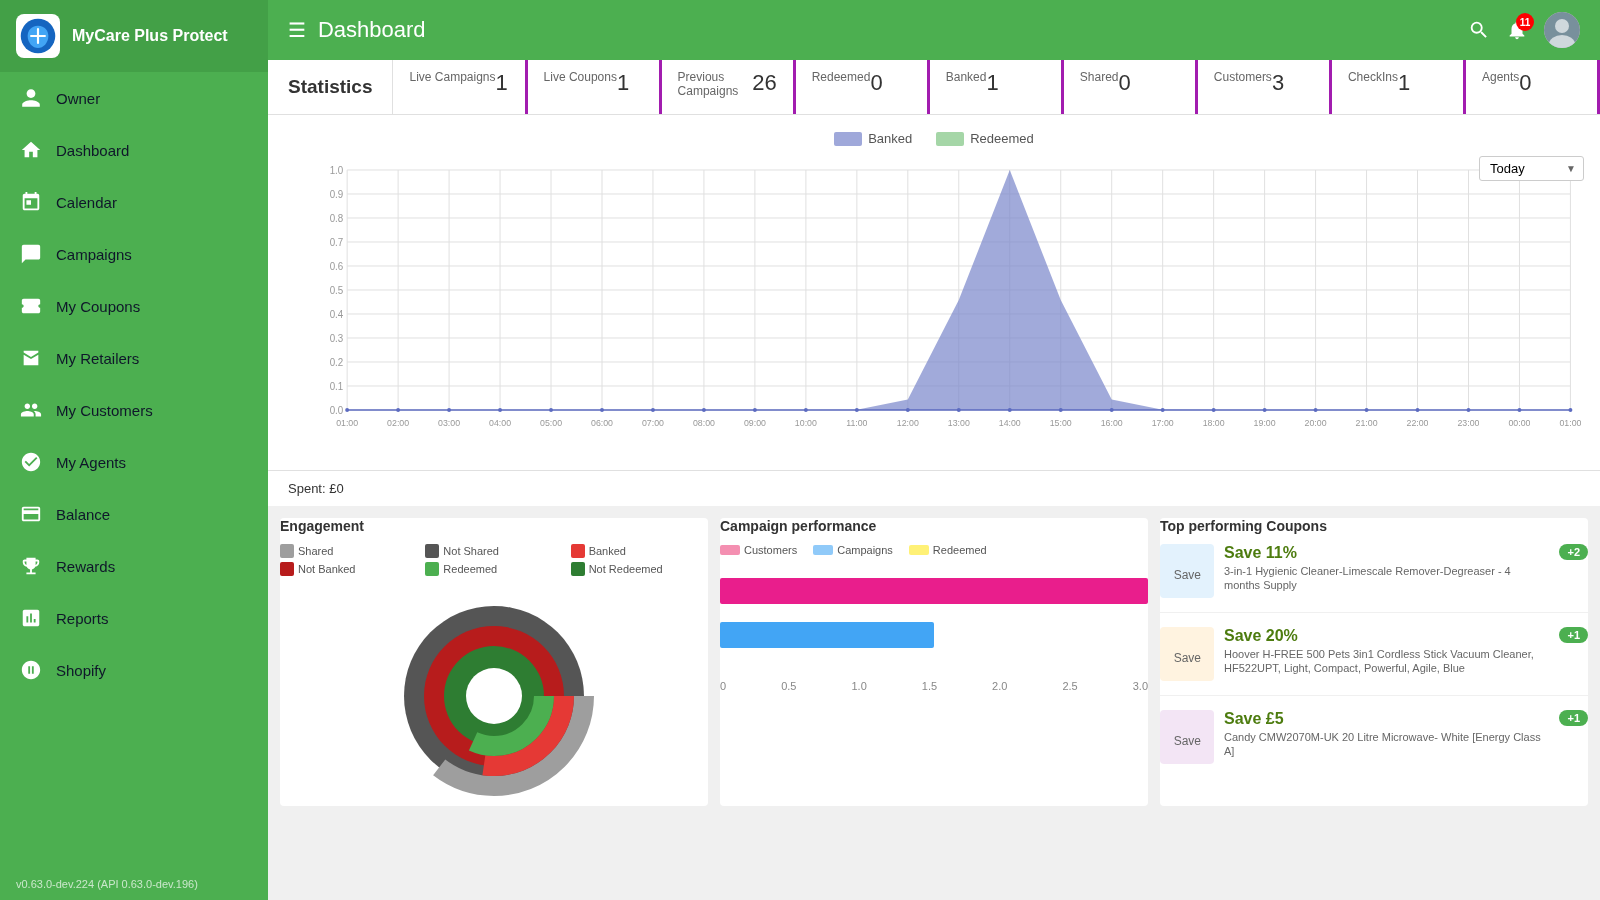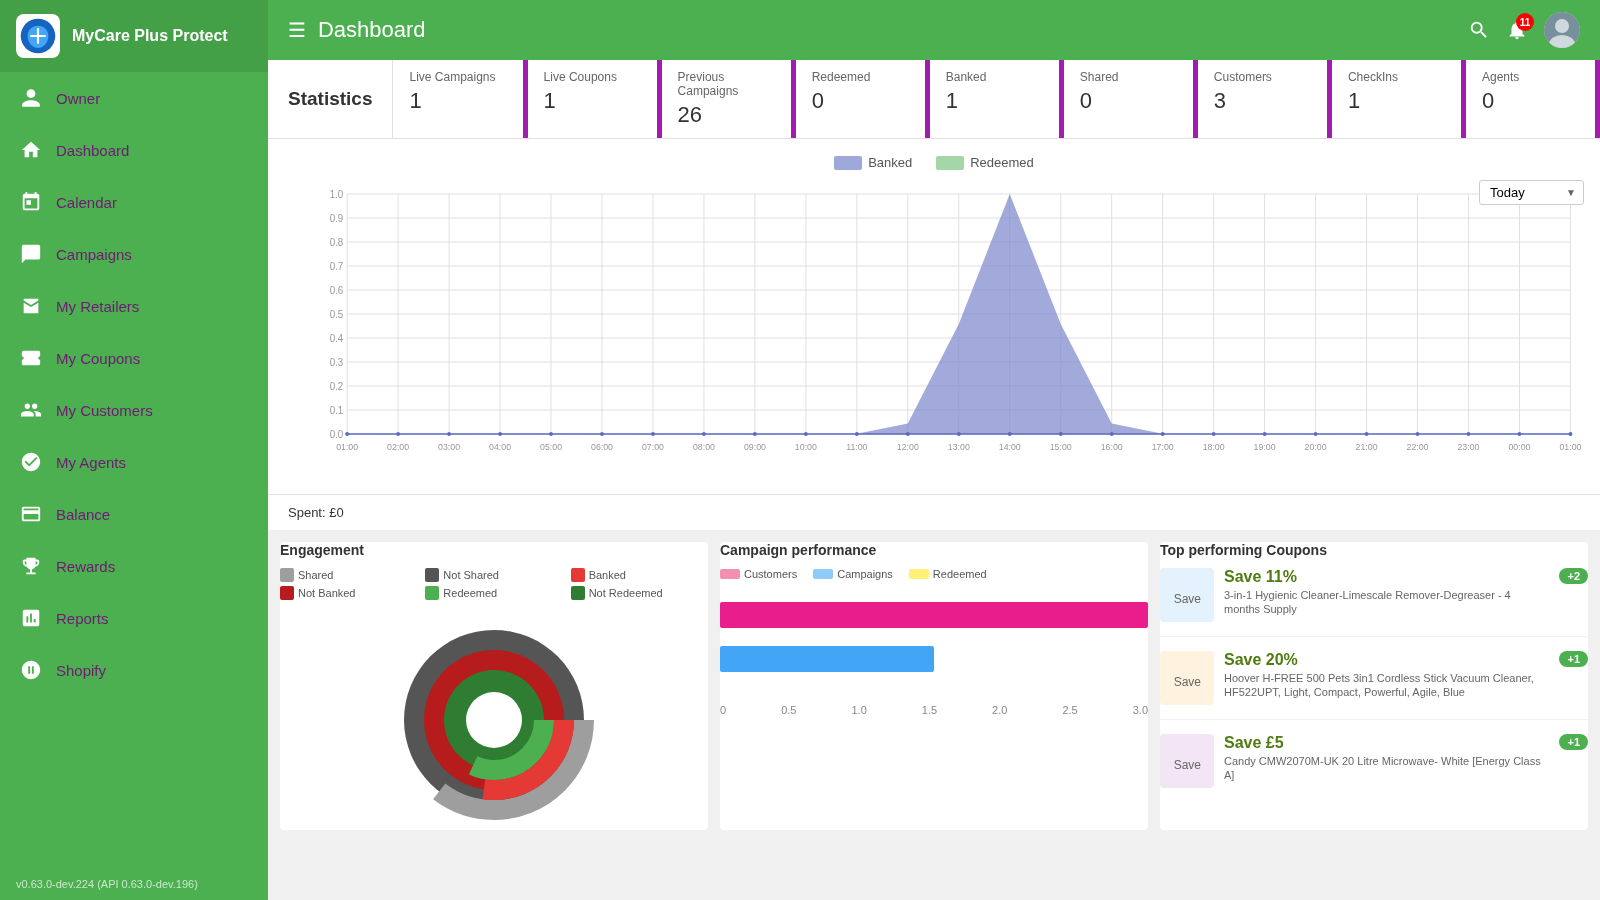--- a/index.html
+++ b/index.html
@@ -33,21 +33,21 @@
     #app-title {
       font-size: 16px;
       font-weight: 600;
       color: white;
     }
     .nav-item {
       display: flex;
       align-items: center;
       gap: 14px;
       padding: 15px 20px;
-      color: #701a75;
+      color: #0f172a;
       cursor: pointer;
       font-size: 15px;
       font-weight: 400;
       transition: background 0.15s;
     }
     .nav-item .nav-icon { width: 22px; height: 22px; display: flex; align-items: center; justify-content: center; font-size: 18px; }
     #sidebar-footer {
       margin-top: auto;
       padding: 10px 16px;
       font-size: 11px;
@@ -111,23 +111,23 @@
       align-items: center;
       padding: 16px 20px;
       font-size: 19px;
       font-weight: 600;
       color: #333;
       border-right: 1px solid #e0e0e0;
       min-width: 110px;
     }
     .stat-card {
       display: flex;
-      flex-direction: column;
+      flex-direction: row;
       padding: 10px 16px 10px 16px;
-      border-right: 5px solid #a21caf;
+      border-right: 3px solid #a21caf;
       min-width: 100px;
       flex: 1;
     }
     .stat-card-label { font-size: 12px; color: #666; margin-bottom: 4px; }
     .stat-card-value { font-size: 22px; font-weight: 400; color: #333; }
 
     
     #chart-section {
       background: white;
       padding: 10px 0 0 0;
@@ -281,33 +281,33 @@
         <svg width="22" height="22" viewBox="0 0 24 24" fill="white">
             <path d="M20 2H4c-1.1 0-2 .9-2 2v18l4-4h14c1.1 0 2-.9 2-2V4c0-1.1-.9-2-2-2z"></path>
           </svg>
       </span>
       <span>Campaigns</span>
     </div>
 
     <div class="nav-item">
       <span class="nav-icon">
         <svg width="22" height="22" viewBox="0 0 24 24" fill="white">
+            <path d="M20 12c0-1.1.9-2 2-2V6c0-1.1-.9-2-2-2H4c-1.1 0-2 .9-2 2v4c1.1 0 2 .9 2 2s-.9 2-2 2v4c0 1.1.9 2 2 2h16c1.1 0 2-.9 2-2v-4c-1.1 0-2-.9-2-2z"></path>
+          </svg>
+      </span>
+      <span>My Coupons</span>
+    </div>
+
+    <div class="nav-item">
+      <span class="nav-icon">
+        <svg width="22" height="22" viewBox="0 0 24 24" fill="white">
             <path d="M20 4H4v2l8 5 8-5V4zm0 4.5L12 13 4 8.5V20h16V8.5z"></path>
           </svg>
       </span>
       <span>My Retailers</span>
-    </div>
-
-    <div class="nav-item">
-      <span class="nav-icon">
-        <svg width="22" height="22" viewBox="0 0 24 24" fill="white">
-            <path d="M20 12c0-1.1.9-2 2-2V6c0-1.1-.9-2-2-2H4c-1.1 0-2 .9-2 2v4c1.1 0 2 .9 2 2s-.9 2-2 2v4c0 1.1.9 2 2 2h16c1.1 0 2-.9 2-2v-4c-1.1 0-2-.9-2-2z"></path>
-          </svg>
-      </span>
-      <span>My Coupons</span>
     </div>
 
     <div class="nav-item">
       <span class="nav-icon">
         <svg width="22" height="22" viewBox="0 0 24 24" fill="white">
             <path d="M16 11c1.66 0 2.99-1.34 2.99-3S17.66 5 16 5c-1.66 0-3 1.34-3 3s1.34 3 3 3zm-8 0c1.66 0 2.99-1.34 2.99-3S9.66 5 8 5C6.34 5 5 6.34 5 8s1.34 3 3 3zm0 2c-2.33 0-7 1.17-7 3.5V19h14v-2.5c0-2.33-4.67-3.5-7-3.5zm8 0c-.29 0-.62.02-.97.05 1.16.84 1.97 1.97 1.97 3.45V19h6v-2.5c0-2.33-4.67-3.5-7-3.5z"></path>
           </svg>
       </span>
       <span>My Customers</span>
     </div>

